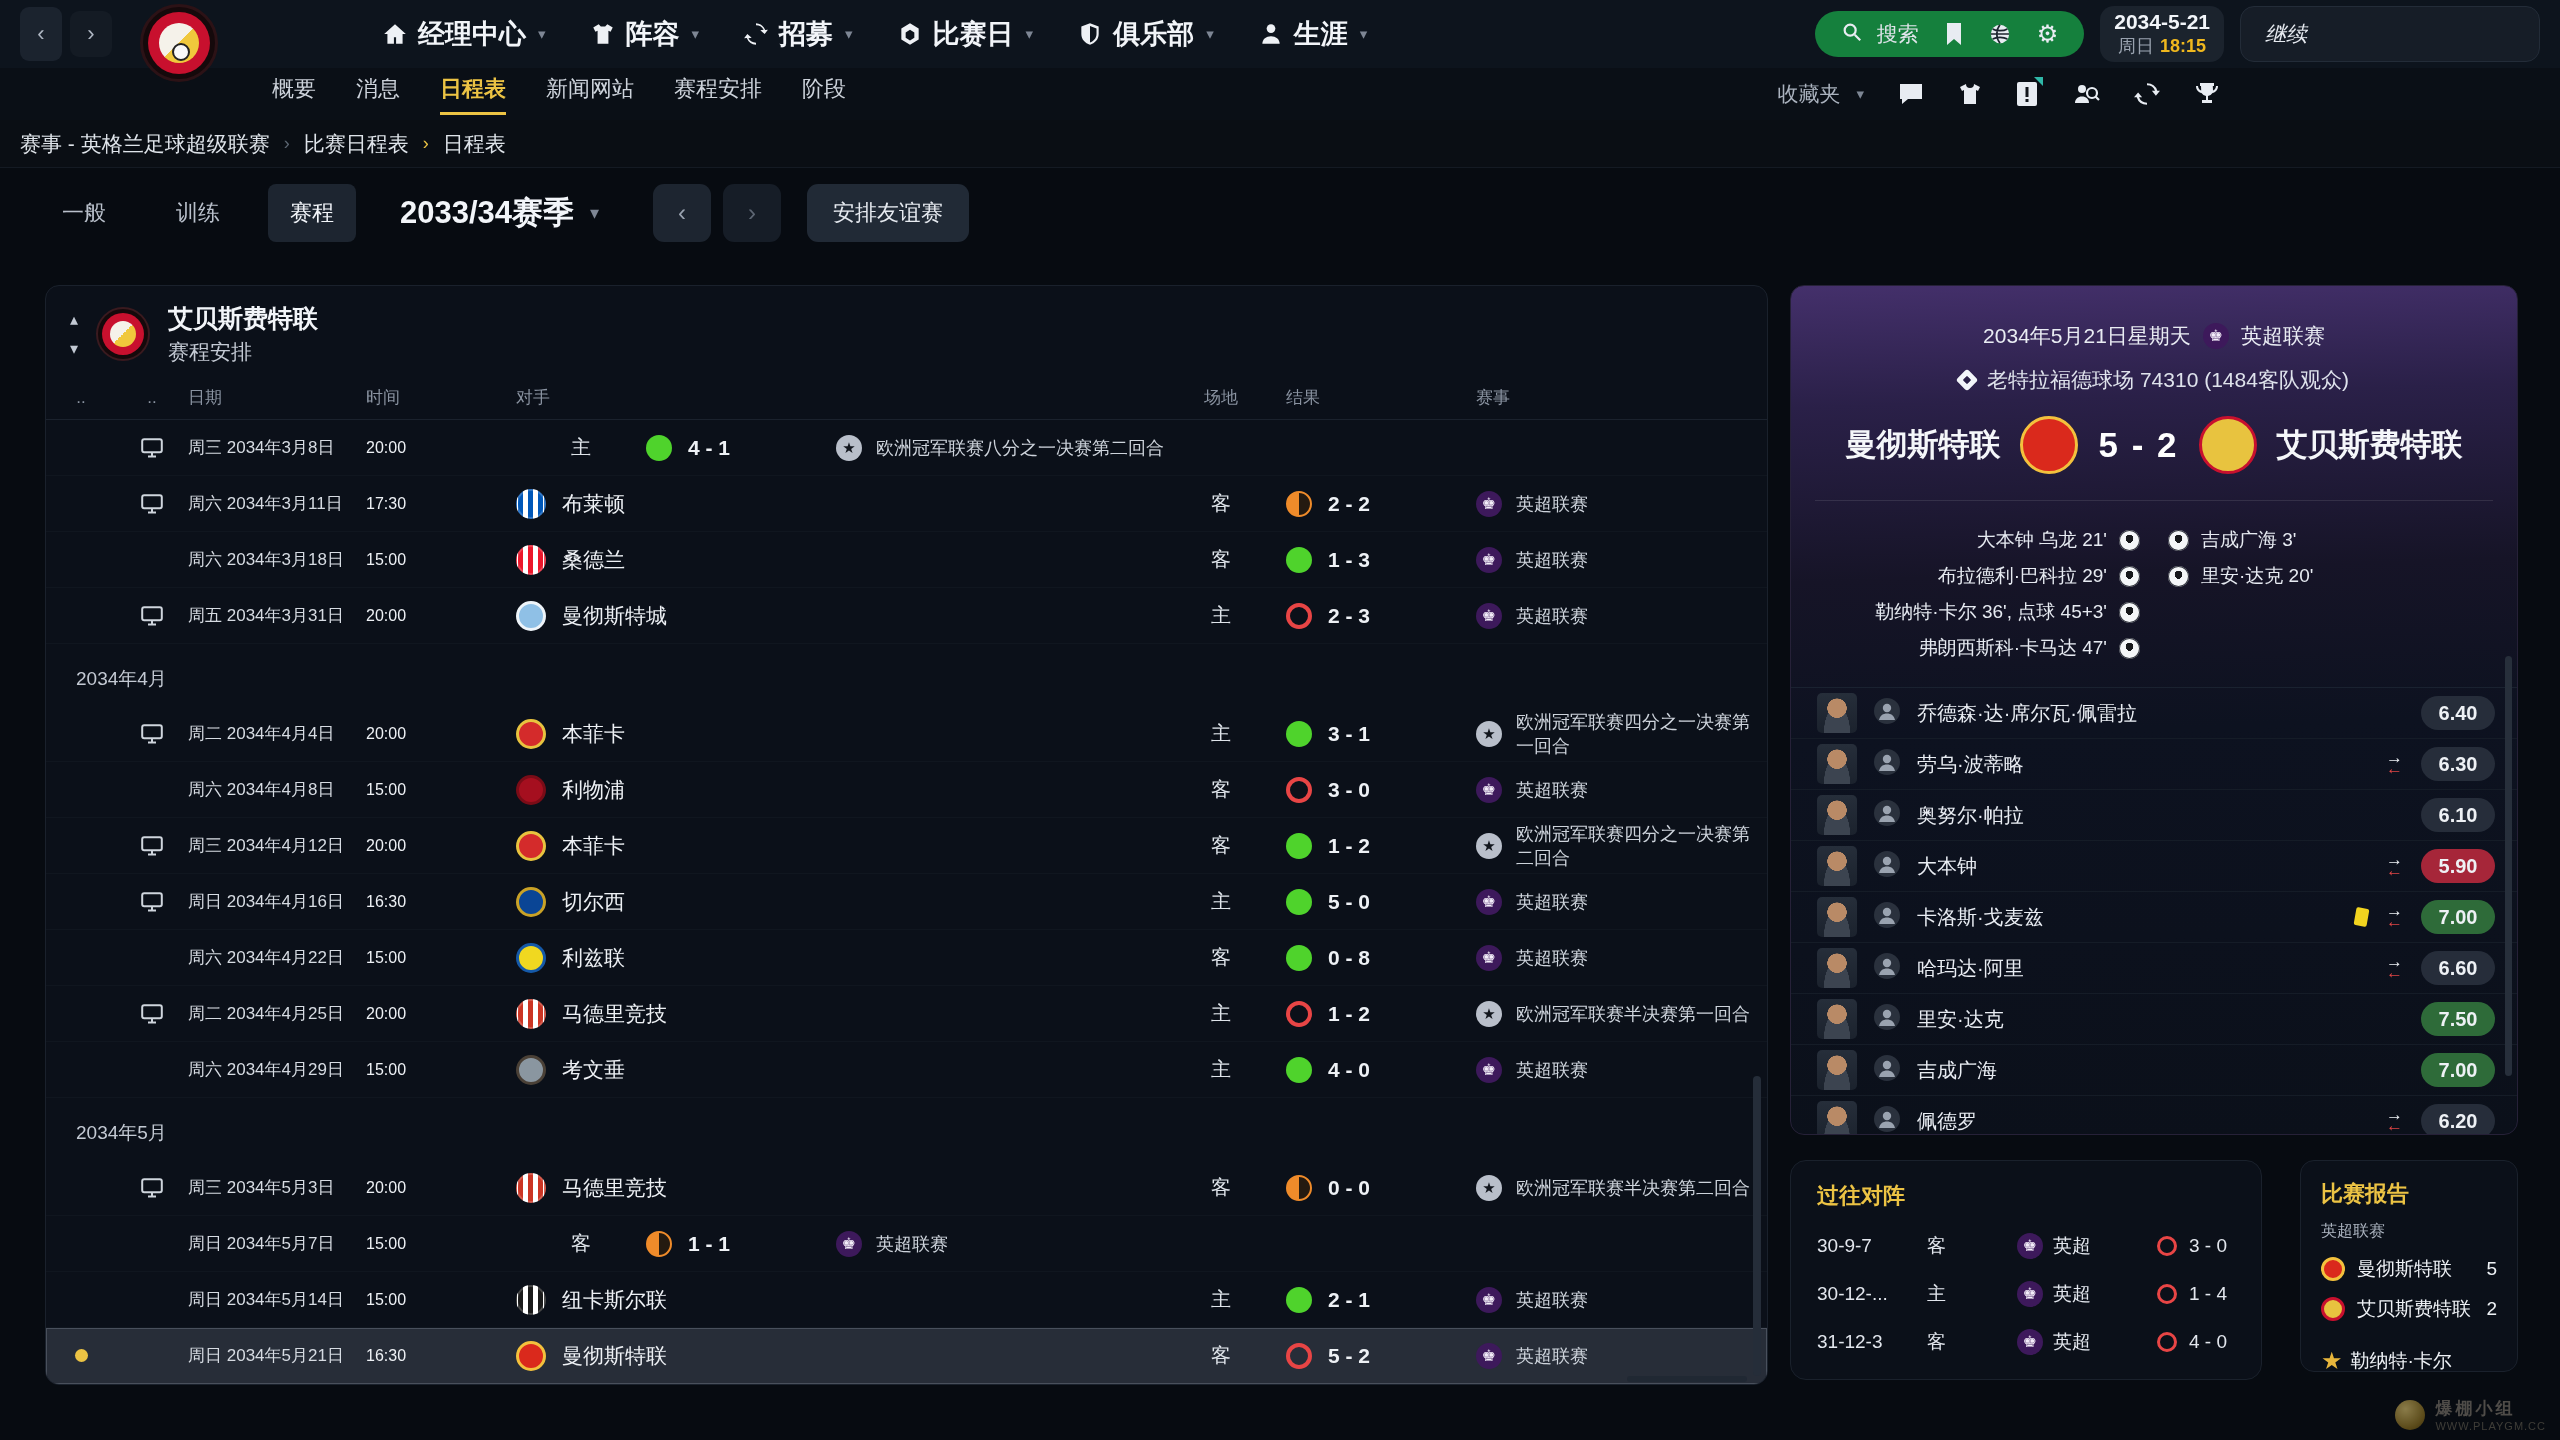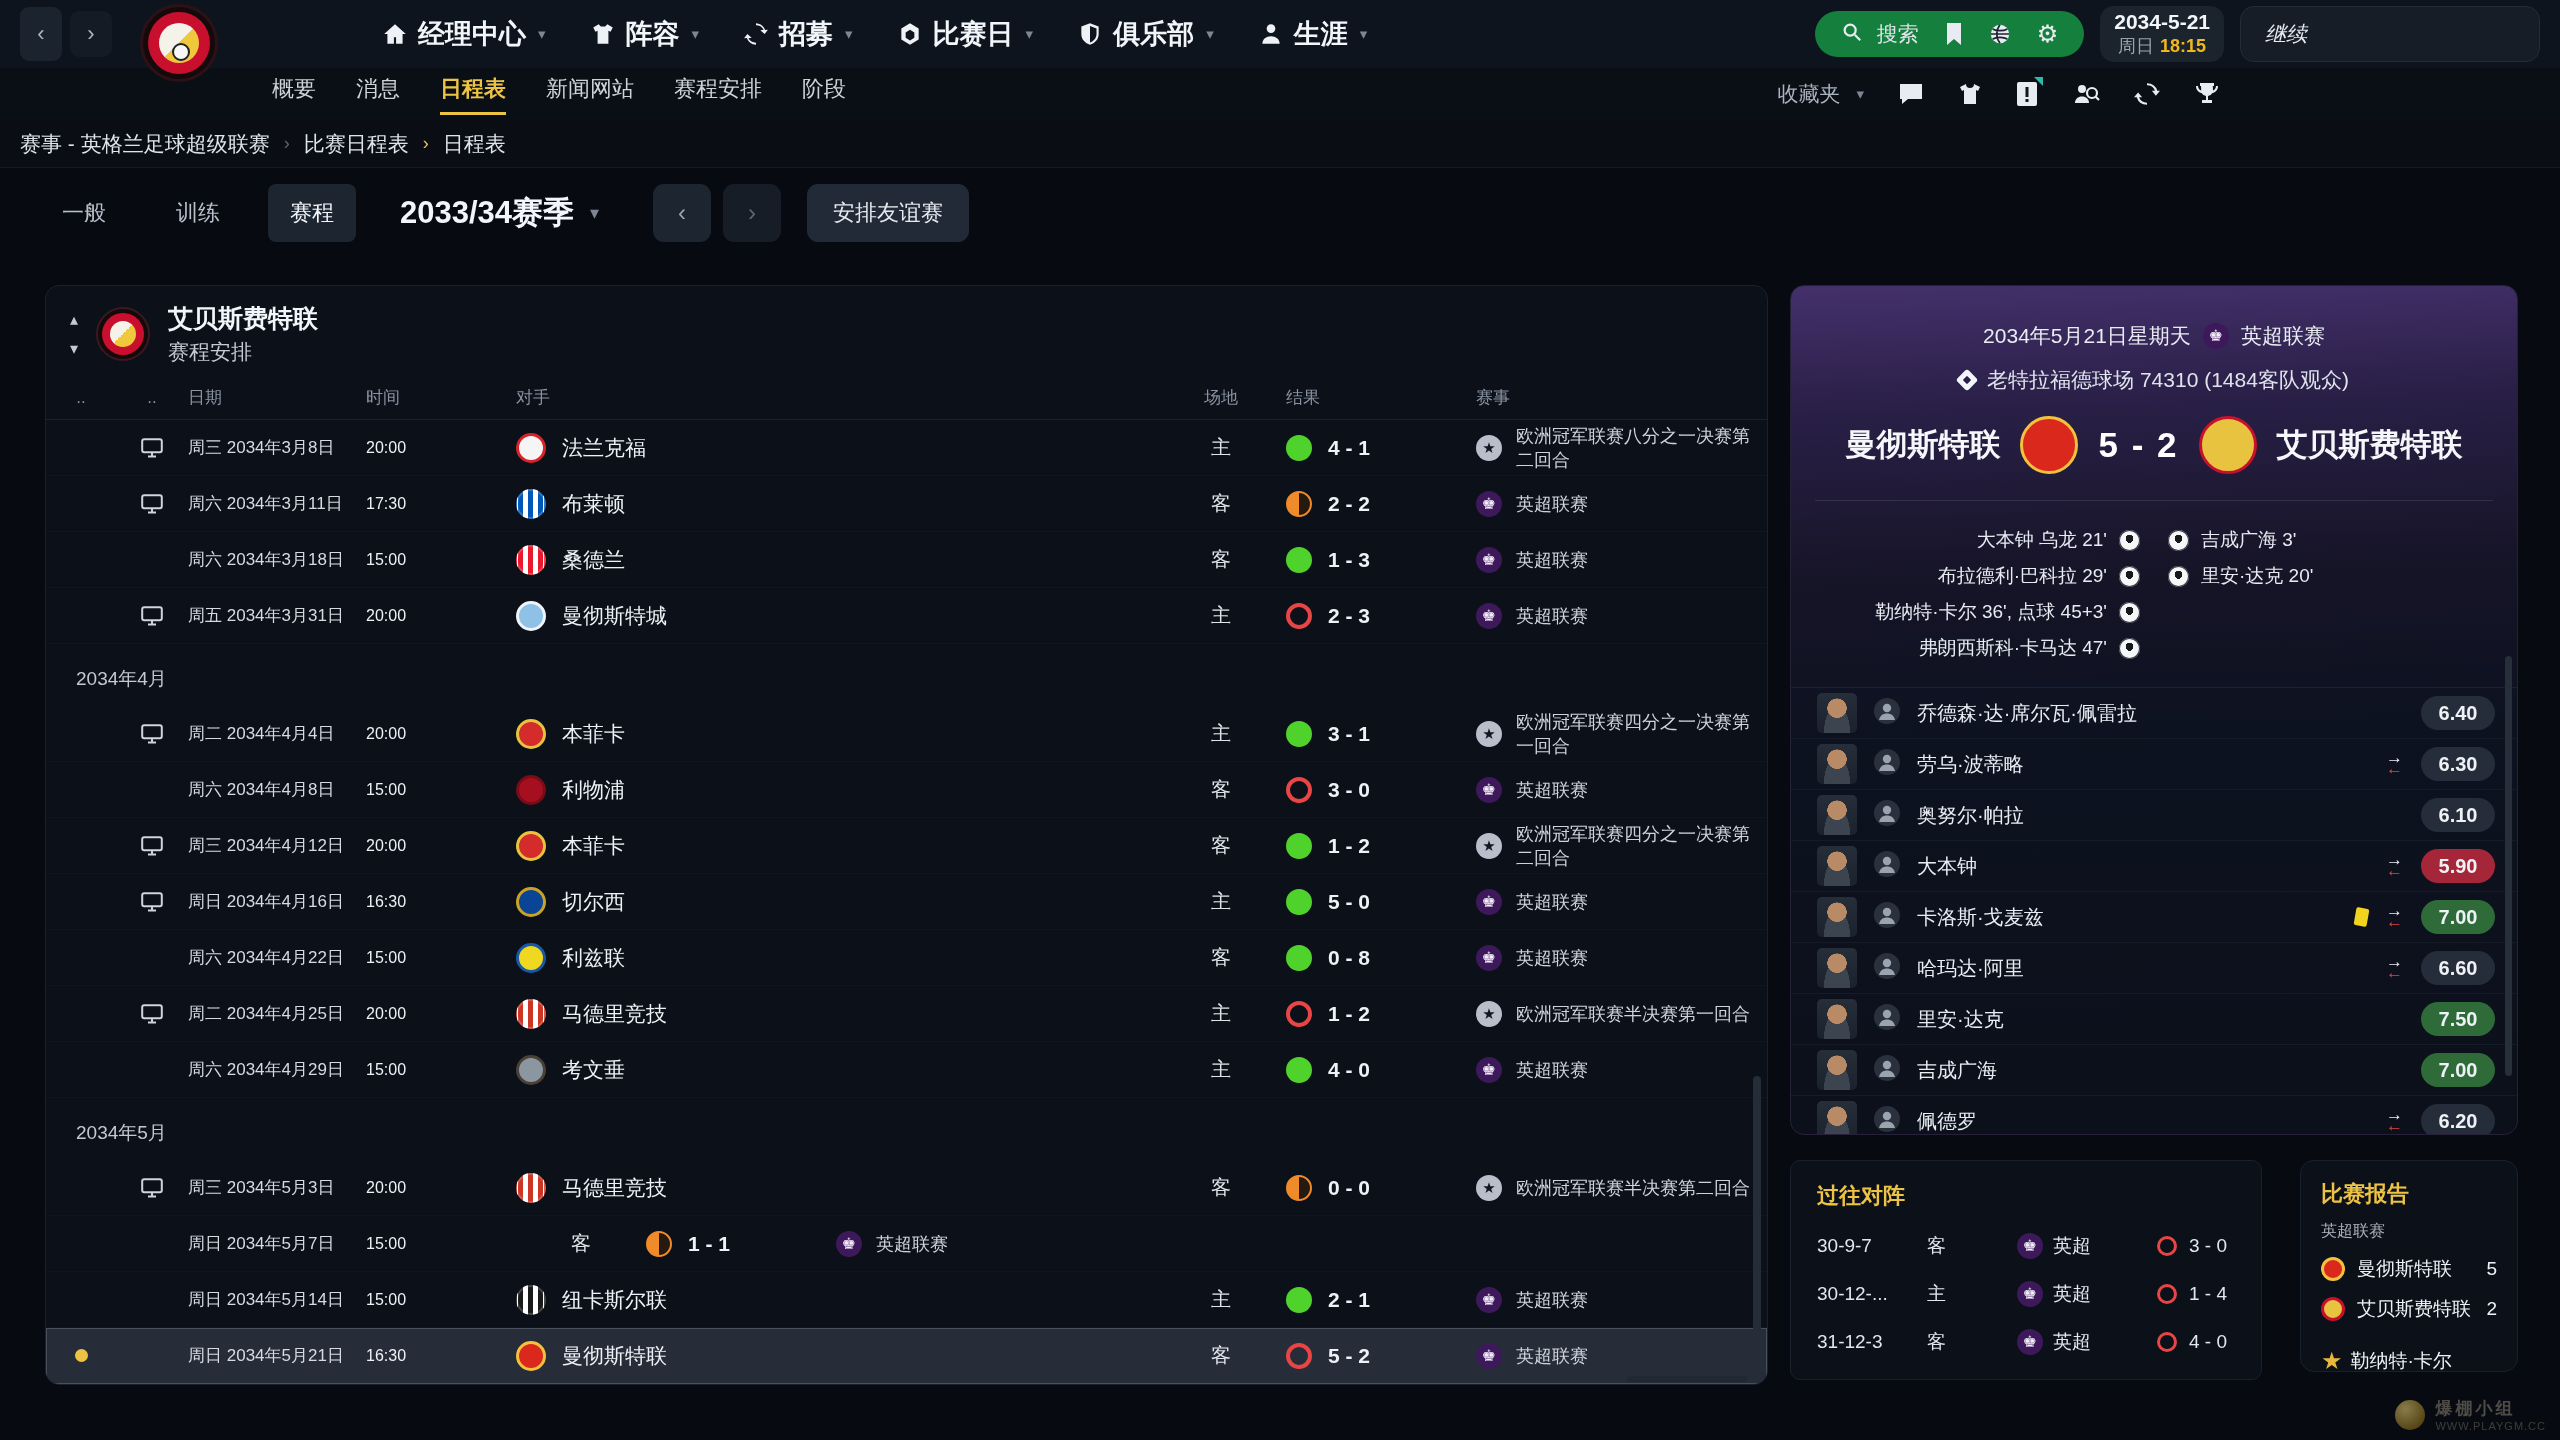--- a/index.html
+++ b/index.html
@@ -119,21 +119,21 @@
       linear-gradient(#262e3a,#1b222d);}
   .person-ico{margin-left:16px;flex:0 0 auto;}
   .r-name{font-size:20px;color:#e9edf3;margin-left:16px;flex:1;}
   .r-card{width:13px;height:18px;background:#f2d41f;border-radius:2px;transform:rotate(10deg);margin-right:18px;visibility:hidden;}
   .subs{display:flex;flex-direction:column;line-height:.62;margin-right:18px;visibility:hidden;font-size:17px;font-weight:bold;}
   .subs .on{color:#eef1f5;} .subs .off{color:#e04545;}
   .r-pill{width:74px;height:34px;border-radius:17px;background:#262d3a;color:#eef1f5;font-size:20px;font-weight:bold;display:flex;align-items:center;justify-content:center;flex:0 0 auto;}
   .r-pill.bad{background:#a62639;} .r-pill.good{background:#2e6b39;}
   .mp-scroll{position:absolute;right:5px;top:370px;width:7px;height:420px;border-radius:4px;background:#272f3b;}
   
-  .past-panel{position:absolute;left:1790px;top:1160px;width:472px;height:220px;background:#0b1019;border:1px solid #1a212c;border-radius:10px;padding:20px 26px;}
+  .past-panel{position:absolute;left:1790px;top:1160px;width:472px;height:220px;background:#0b1019;border:1px solid #1a212c;border-radius:16px;padding:20px 26px;}
   .panel-title{color:#ecc344;font-size:22px;font-weight:bold;}
   .p-row{display:flex;align-items:center;margin-top:22px;font-size:19px;color:#e2e6ed;}
   .p-date{width:110px;} .p-venue{width:90px;}
   .p-comp{width:140px;display:flex;align-items:center;gap:10px;}
   .p-res{display:flex;align-items:center;gap:12px;}
   .p-res .res-dot{width:20px;height:20px;border-width:3px;}
   
   .report-panel{position:absolute;left:2300px;top:1160px;width:218px;height:212px;background:#0b1019;border:1px solid #1a212c;border-radius:14px;padding:18px 20px;}
   .rep-comp{font-size:16px;color:#aab2be;margin-top:12px;}
   .rep-row{display:flex;align-items:center;gap:12px;margin-top:14px;font-size:19px;color:#eef1f5;}
@@ -356,24 +356,20 @@
           <span class="tvwrap" style="visibility: visible;">
             <svg class="tv-svg" width="22" height="20" viewBox="0 0 22 20">
               <rect x="1.2" y="1.2" width="19.6" height="13" rx="2" fill="none" stroke="#cfd5dd" stroke-width="2"></rect>
               <line x1="7" y1="18.5" x2="15" y2="18.5" stroke="#cfd5dd" stroke-width="2"></line>
               <line x1="11" y1="14" x2="11" y2="18" stroke="#cfd5dd" stroke-width="2"></line>
             </svg>
           </span>
         </span>
     <span class="c-date">周三 2034年3月8日</span>
     <span class="c-time">20:00</span>
-    <span class="c-opp">
-          <span class="badge" style="background: rgb(245, 245, 245); border: 3px solid rgb(216, 35, 42);"></span>
-          <span class="oname">法兰克福</span>
-        </span>
     <span class="c-venue">主</span>
     <span class="c-res">
           <span class="res-dot win"></span>
           <span class="score">4 - 1</span>
         </span>
     <span class="c-comp">
           <span class="comp-icon ucl">★</span>
           <span class="cname">欧洲冠军联赛八分之一决赛第二回合</span>
         </span>
   </div>

